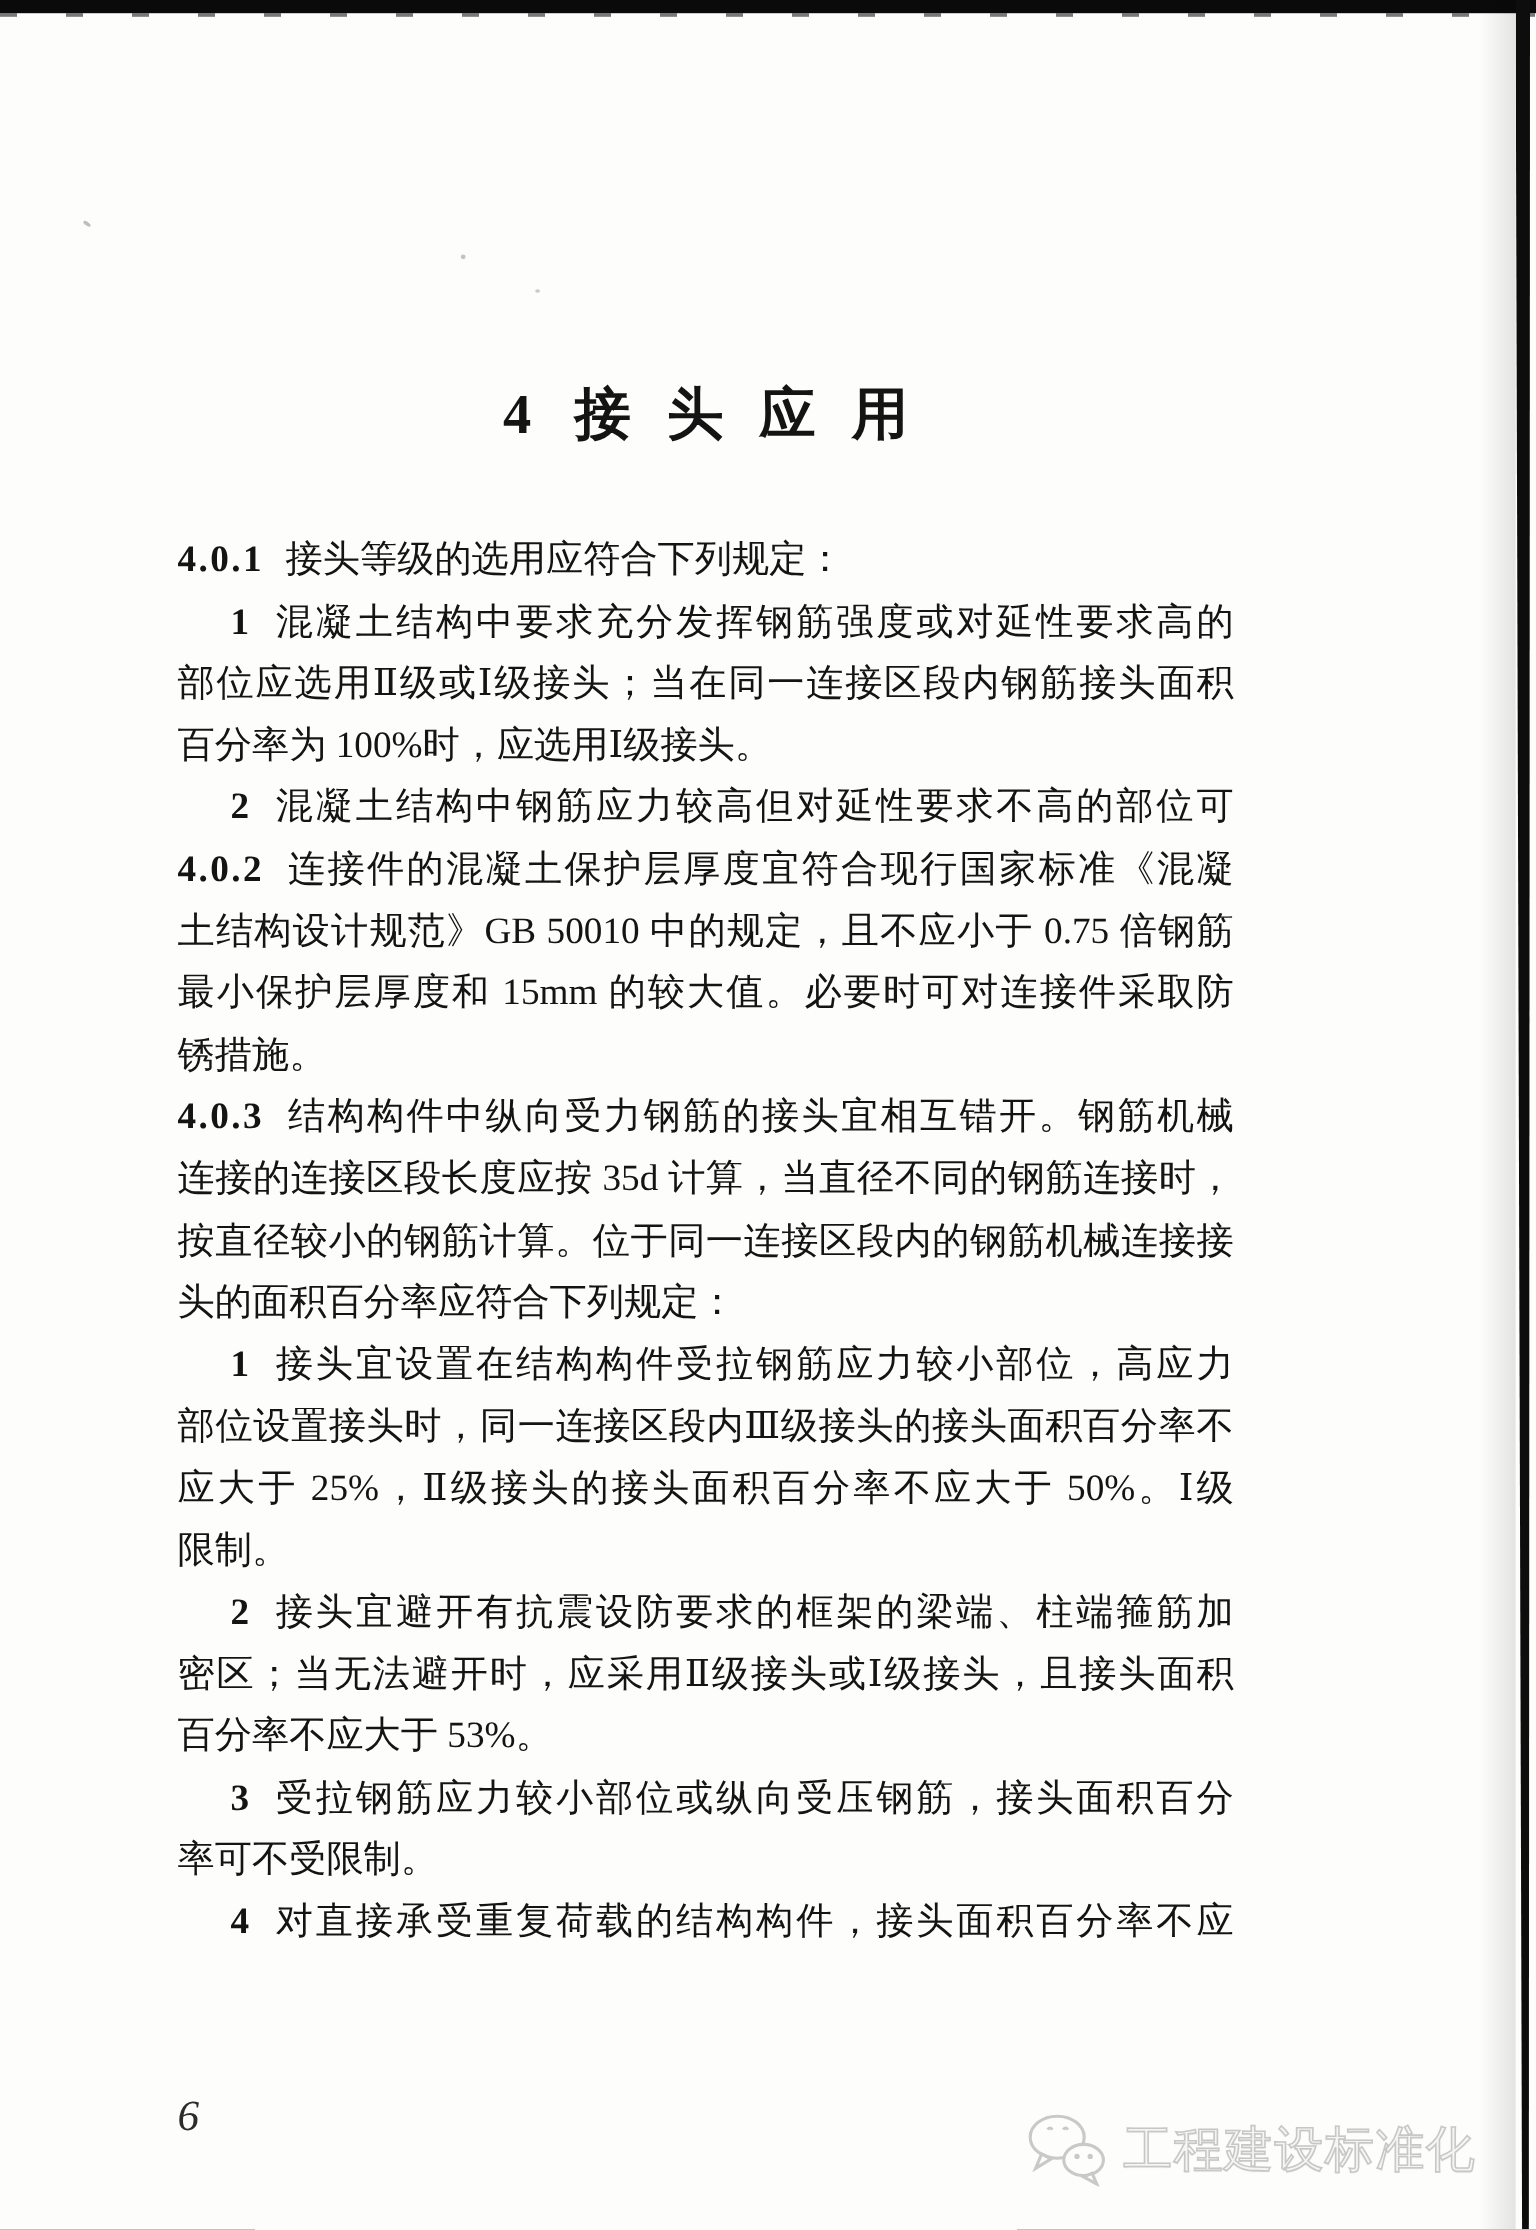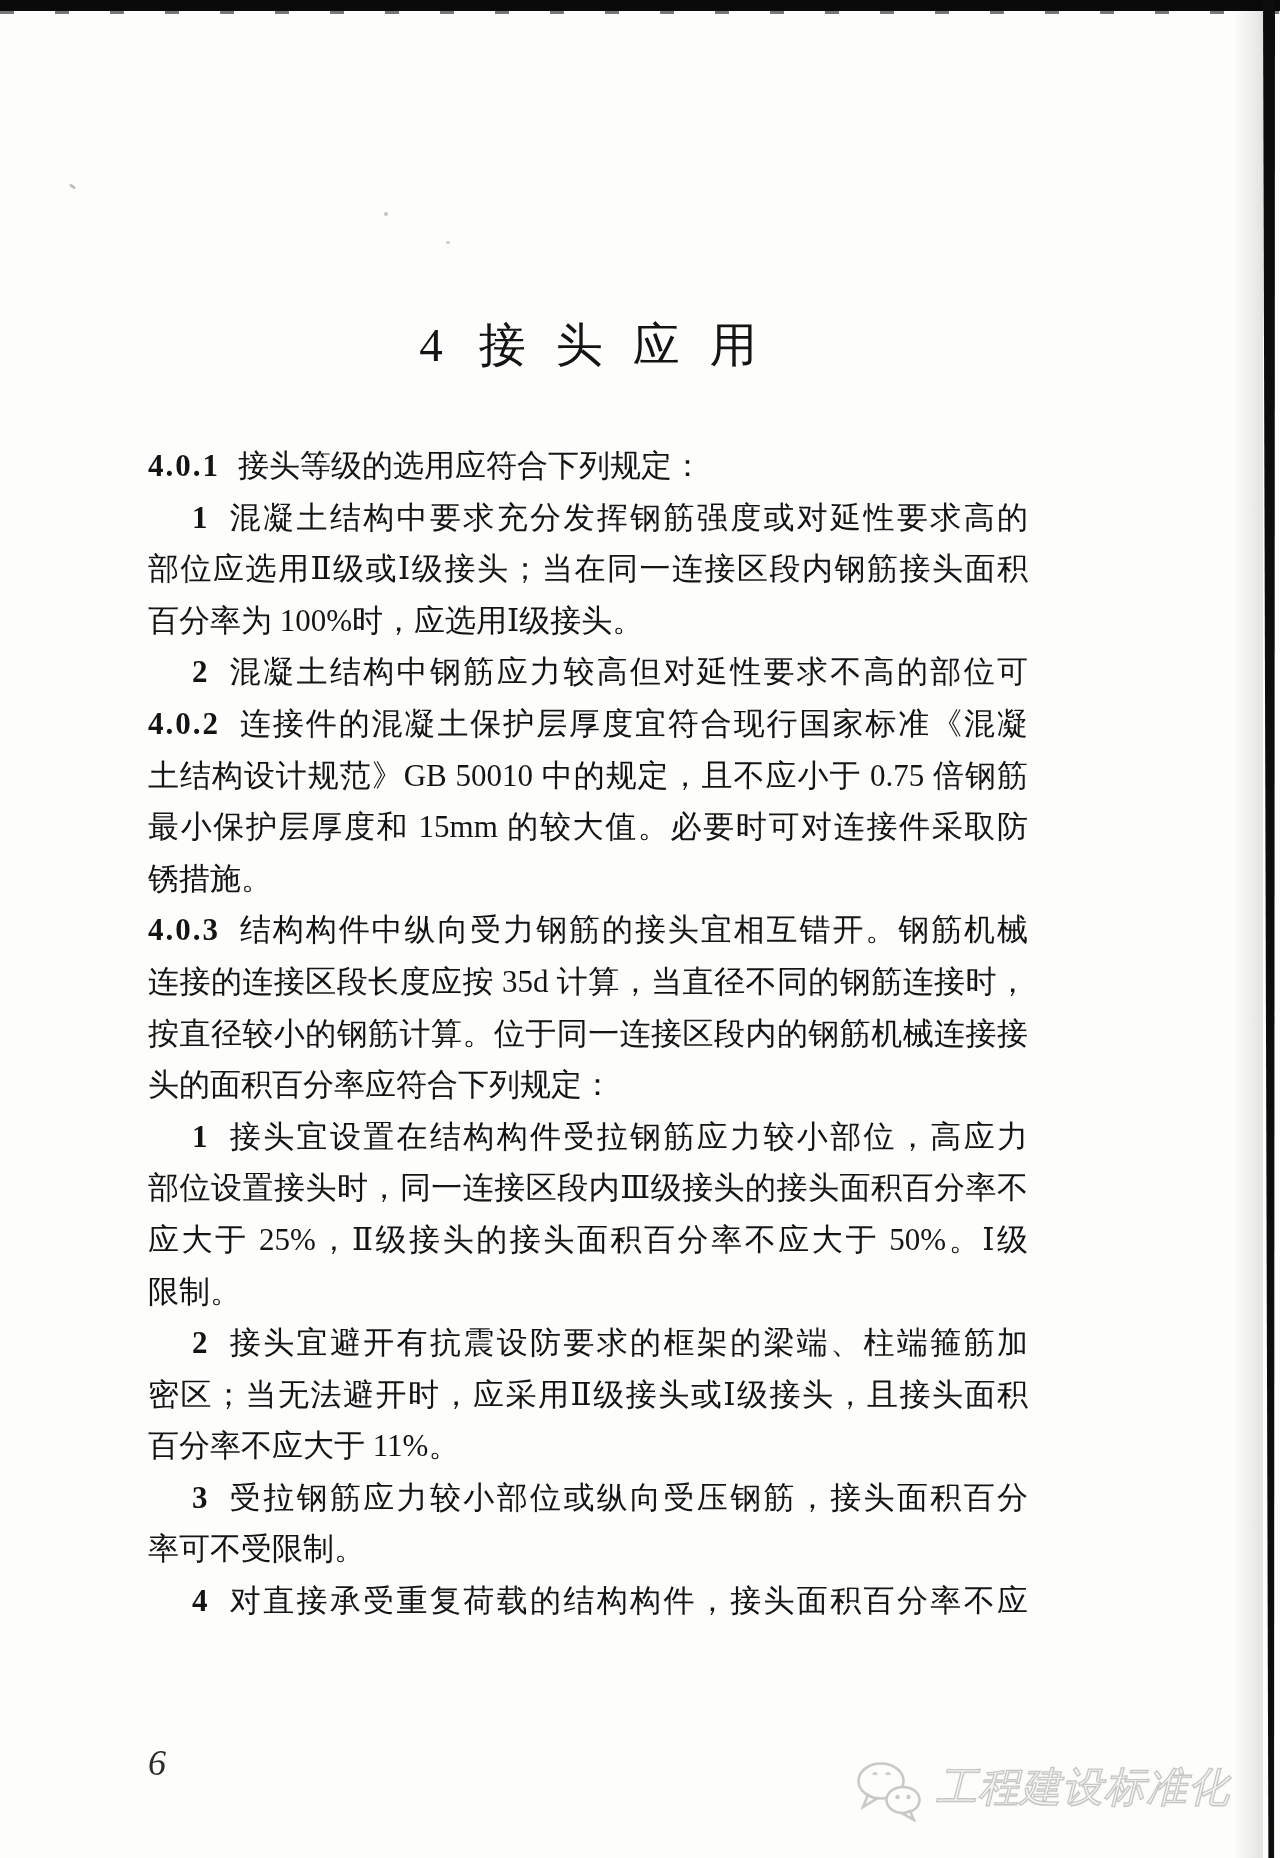--- a/index.html
+++ b/index.html
@@ -31,21 +31,21 @@
     background:linear-gradient(90deg,rgba(0,0,0,0) 0%,rgba(0,0,0,0.10) 100%);
   }
   .speck{position:absolute;background:#8a8a8a;border-radius:50%;}
   #speck-1{left:69px;top:185px;width:7px;height:3px;transform:rotate(35deg);opacity:.55;}
   #speck-2{left:384px;top:212px;width:4px;height:4px;opacity:.5;}
   #speck-3{left:446px;top:241px;width:4px;height:3px;opacity:.45;}
 
   
   #title{
     position:absolute;left:148px;top:314px;width:880px;
-    text-align:center;font-weight:normal;font-size:47px;
+    text-align:center;font-weight:bold;font-size:47px;
     white-space:nowrap;
   }
   #title .t-num{margin-right:36px;}
   #title .t-text{letter-spacing:30px;margin-right:-30px;}
 
   
   #body-lines{
     position:absolute;left:148px;top:440px;width:880px;
     font-size:31px;
   }
@@ -63,21 +63,21 @@
   .line.indent.justify{padding-left:44px;font-family:Liberation Serif, serif;}
   .line b.num{font-weight:bold;margin-right:18px;letter-spacing:2px;}
 
   
   #page-number{
     position:absolute;left:148px;top:1742px;
     font-size:36px;font-style:italic;color:#2c2c2c;
   }
   #watermark{
     position:absolute;left:856px;top:1760px;
-    display:flex;font-style:italic;
+    display:flex;align-items:center;
   }
   #watermark .wm-text{
     font-family:"Liberation Sans","DejaVu Sans",sans-serif;
     font-size:41px;letter-spacing:1px;
     color:#f5f5f4;
     -webkit-text-stroke:1.3px #c7c7c5;
     text-shadow:0 1px 1px rgba(180,180,178,.4);
     margin-left:10px;white-space:nowrap;
   }
 </style>
@@ -110,21 +110,21 @@
       <div class="line justify"><b class="num">4.0.3</b><span>结构构件中纵向受力钢筋的接头宜相互错开。钢筋机械</span></div>
       <div class="line justify"><span>连接的连接区段长度应按 35d 计算，当直径不同的钢筋连接时，</span></div>
       <div class="line justify"><span>按直径较小的钢筋计算。位于同一连接区段内的钢筋机械连接接</span></div>
       <div class="line"><span>头的面积百分率应符合下列规定：</span></div>
       <div class="line indent justify"><b class="num">1</b><span>接头宜设置在结构构件受拉钢筋应力较小部位，高应力</span></div>
       <div class="line justify"><span>部位设置接头时，同一连接区段内Ⅲ级接头的接头面积百分率不</span></div>
       <div class="line justify"><span>应大于 25%，Ⅱ级接头的接头面积百分率不应大于 50%。Ⅰ级</span></div>
       <div class="line"><span>限制。</span></div>
       <div class="line indent justify"><b class="num">2</b><span>接头宜避开有抗震设防要求的框架的梁端、柱端箍筋加</span></div>
       <div class="line justify"><span>密区；当无法避开时，应采用Ⅱ级接头或Ⅰ级接头，且接头面积</span></div>
-      <div class="line"><span>百分率不应大于 11%。</span></div>
+      <div class="line"><span>百分率不应大于 53%。</span></div>
       <div class="line indent justify"><b class="num">3</b><span>受拉钢筋应力较小部位或纵向受压钢筋，接头面积百分</span></div>
       <div class="line"><span>率可不受限制。</span></div>
       <div class="line indent justify"><b class="num">4</b><span>对直接承受重复荷载的结构构件，接头面积百分率不应</span></div>
     </div>
 
   <div id="page-number">6</div>
 
   <div id="watermark">
     <svg width="70" height="62" viewBox="0 0 70 62">
       <g fill="#fdfdfc" stroke="#c9c9c7" stroke-width="2.6">

